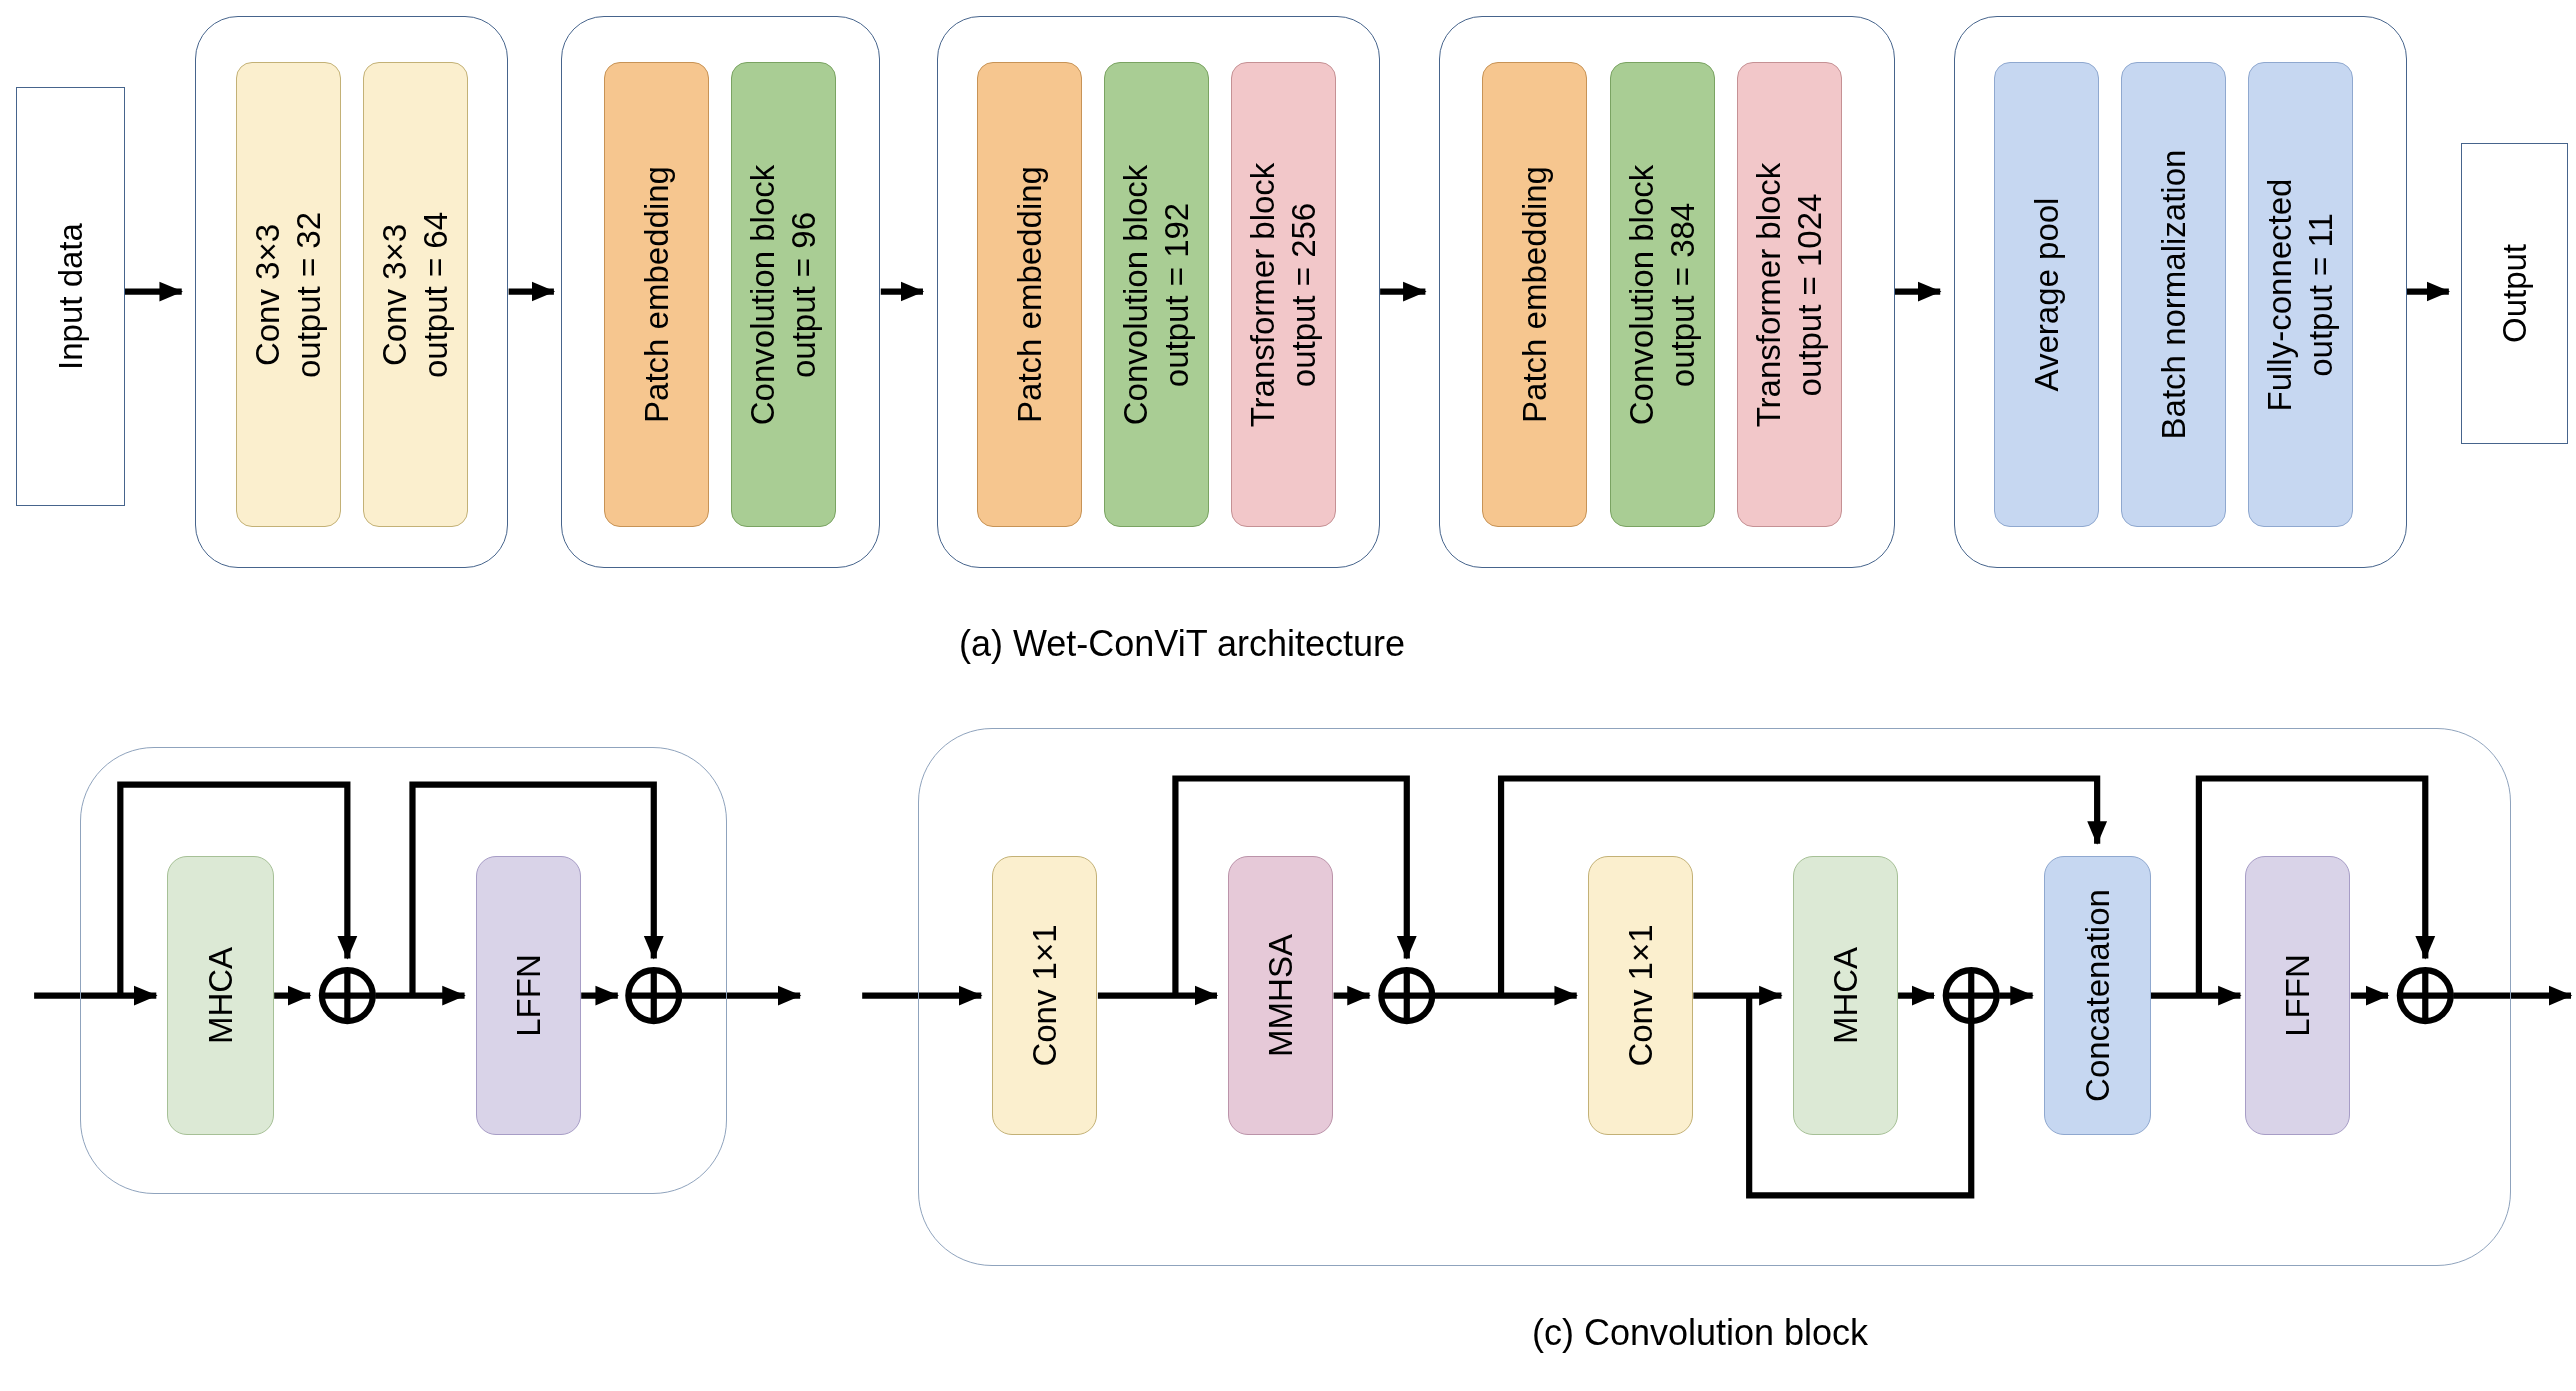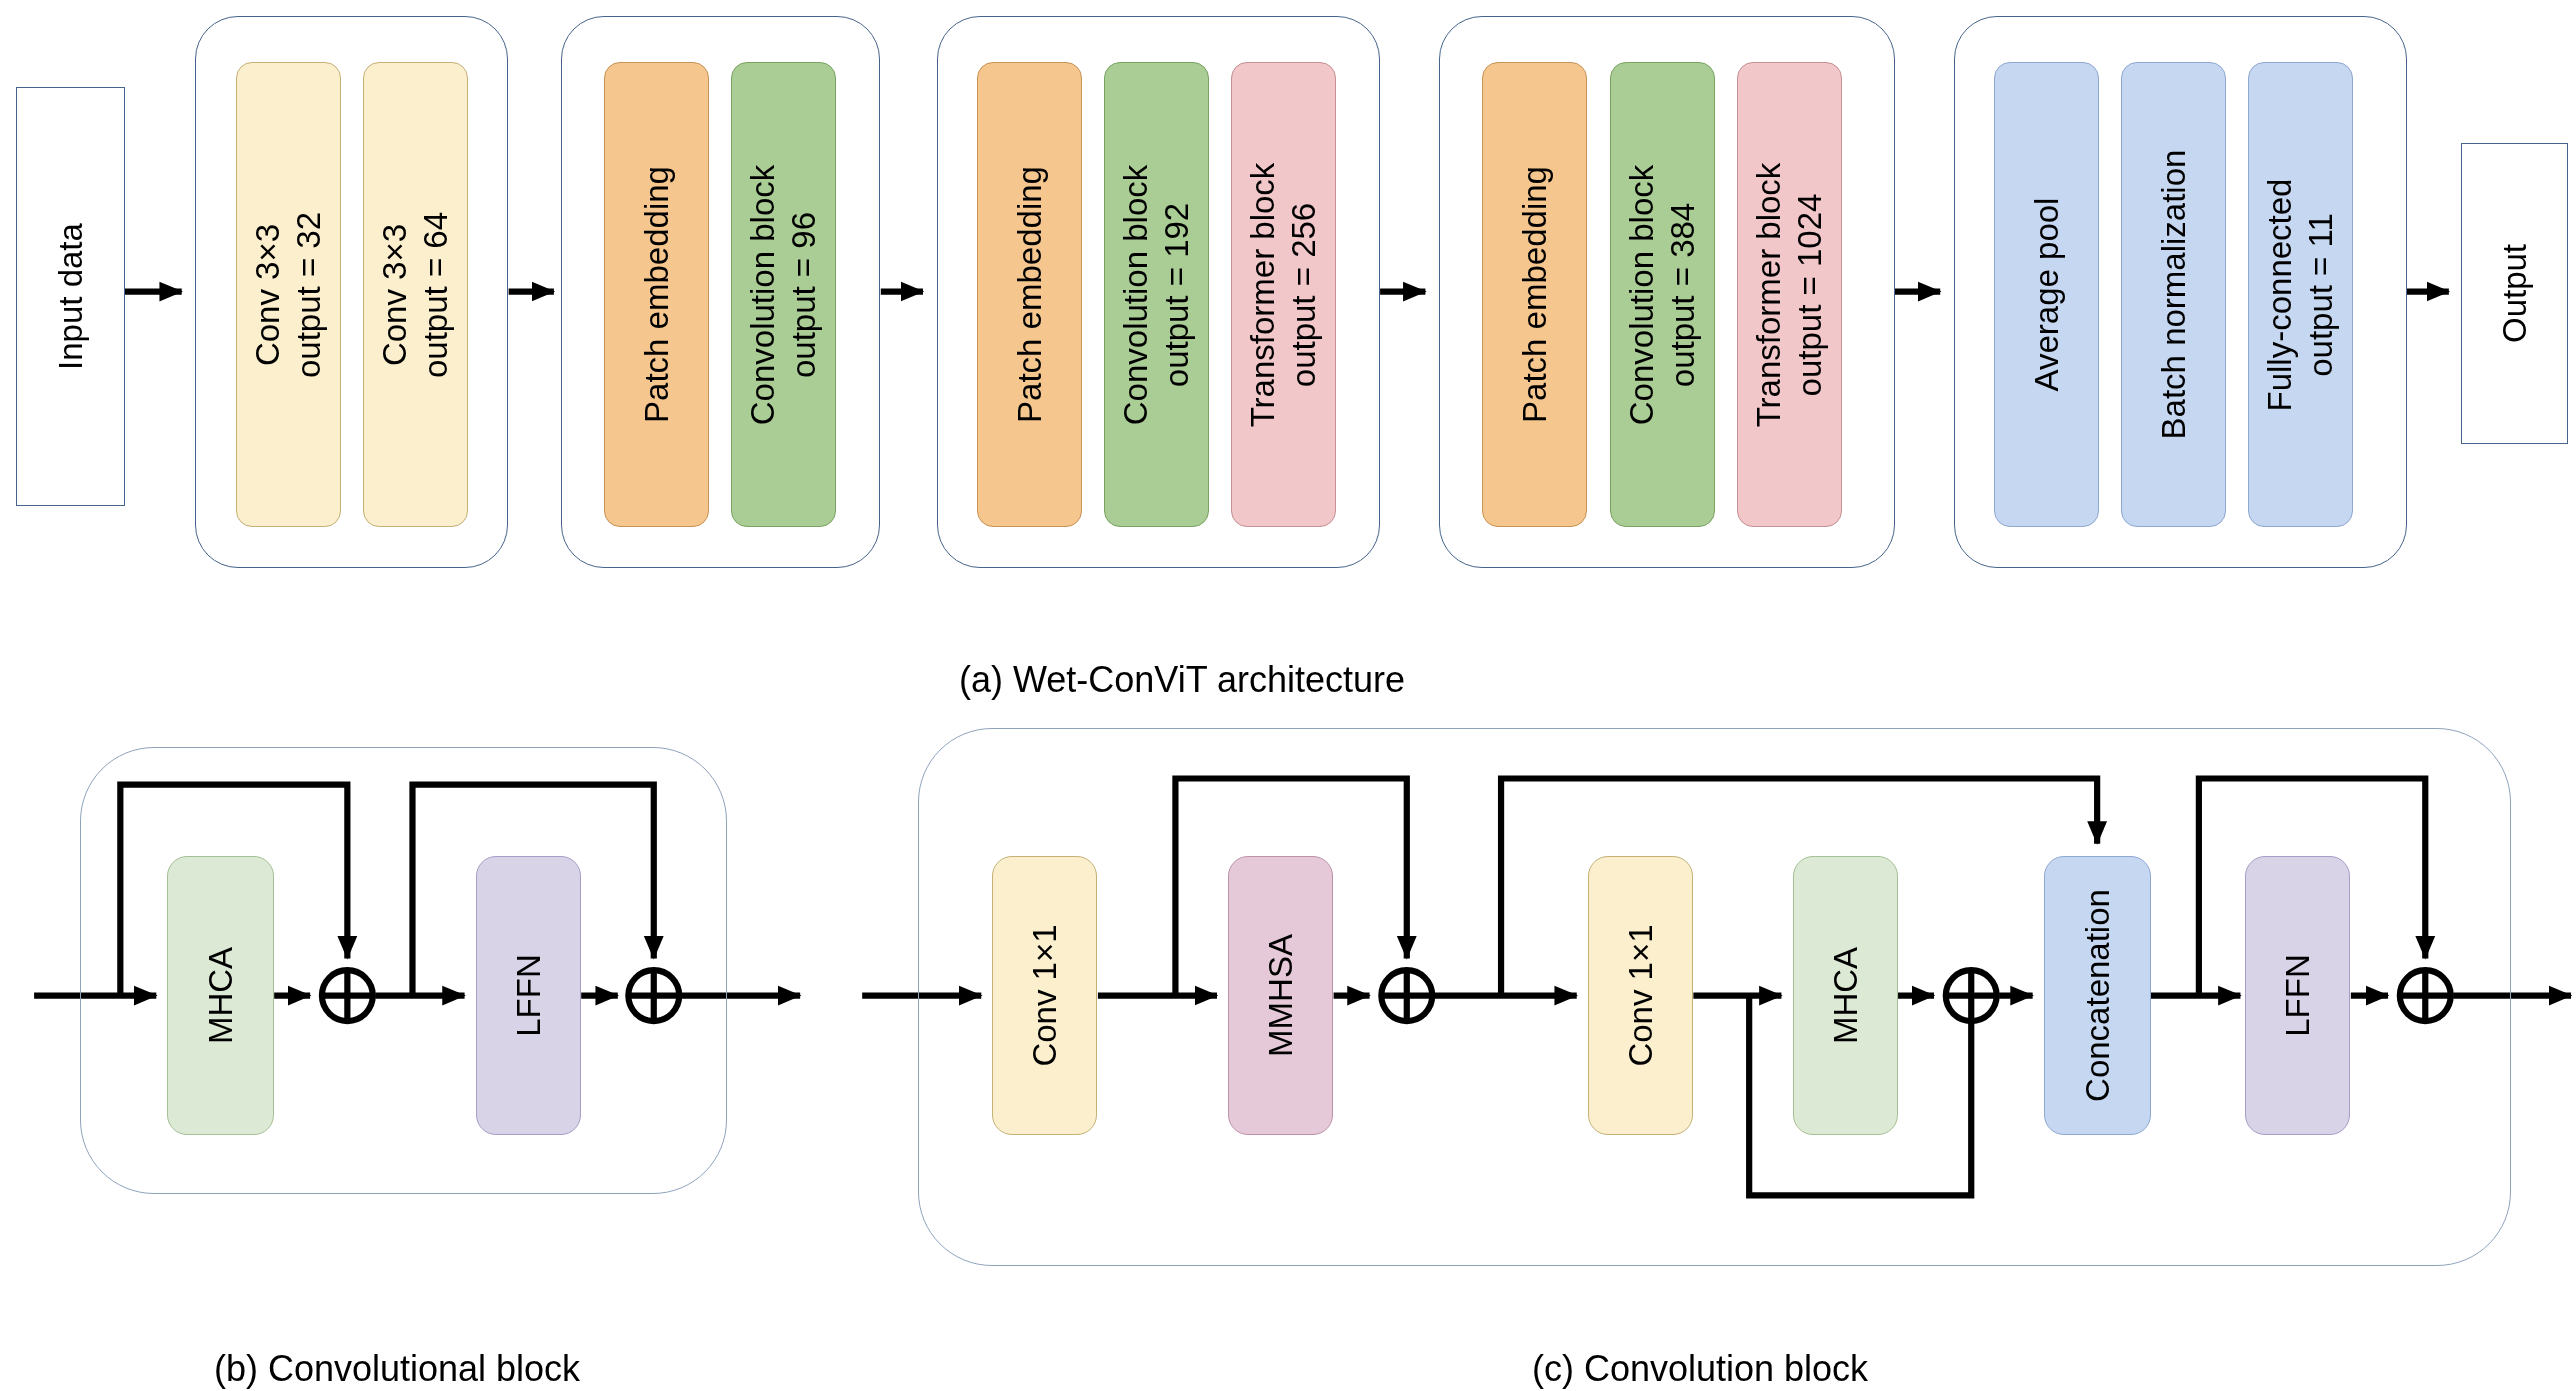--- a/index.html
+++ b/index.html
@@ -68,21 +68,20 @@
   .c-mhca    { background: #DCE9D5; border-color: #a6c096; }
   .c-lffn    { background: #D9D3E8; border-color: #a79dc6; }
   .c-mmhsa   { background: #E6C9D8; border-color: #bb93a9; }
   
   .caption {
     position: absolute;
     transform: translateX(-50%);
     font-size: 36px;
     color: #000000;
     white-space: nowrap;
-    margin-top: 36px;
   }
   
   #connectors {
     position: absolute;
     left: 0; top: 0;
     width: 2576px;
     height: 1392px;
     pointer-events: none;
   }
   #connectors path, #connectors line, #connectors circle {
@@ -246,21 +245,20 @@
 
   <div class="caption" style="left:1182px; top:623px">(a) Wet-ConViT architecture</div>
 
   <div class="subfig-container" style="left:80px; top:747px; width:647px; height:447px"></div>
   <div class="blk c-mhca" style="left:167px; top:856px; width:107px; height:279px; border-radius:20px">
     <span class="vtext">MHCA</span>
   </div>
   <div class="blk c-lffn" style="left:476px; top:856px; width:105px; height:279px; border-radius:20px">
     <span class="vtext">LFFN</span>
   </div>
-  <div class="caption" style="left:397px; top:1312px">(b) Convolutional block</div>
 
   <div class="subfig-container" style="left:918px; top:728px; width:1593px; height:538px"></div>
   <div class="blk c-cream" style="left:992px; top:856px; width:105px; height:279px; border-radius:20px">
     <span class="vtext">Conv 1×1</span>
   </div>
   <div class="blk c-mmhsa" style="left:1228px; top:856px; width:105px; height:279px; border-radius:20px">
     <span class="vtext">MMHSA</span>
   </div>
   <div class="blk c-cream" style="left:1588px; top:856px; width:105px; height:279px; border-radius:20px">
     <span class="vtext">Conv 1×1</span>

